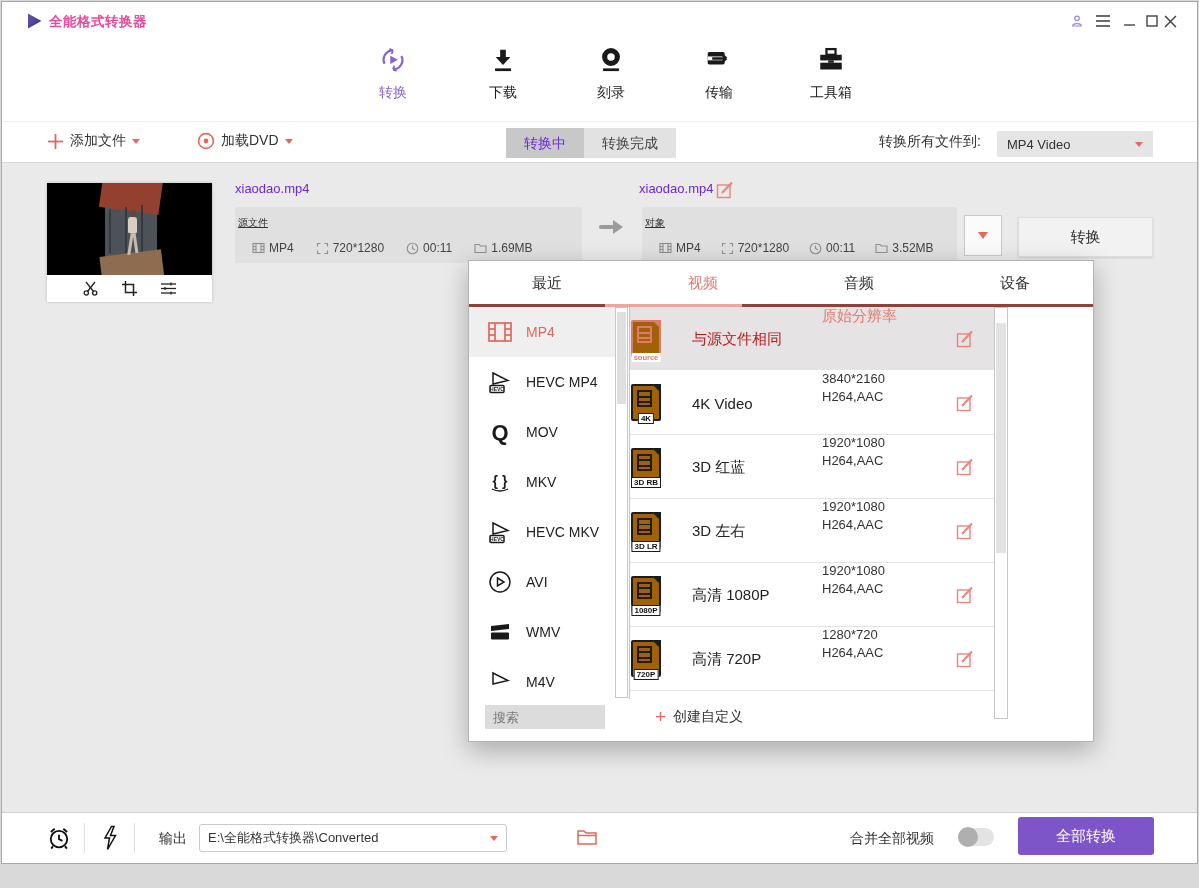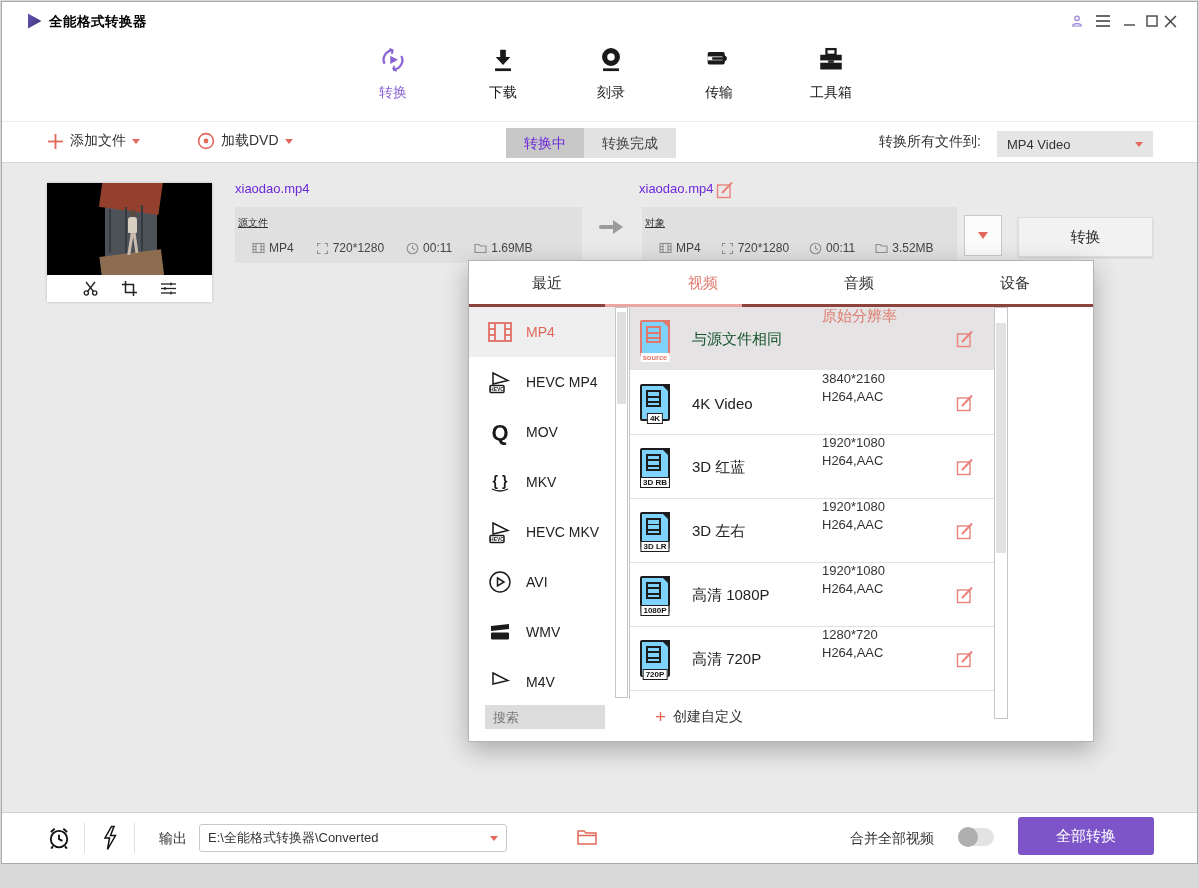--- a/index.html
+++ b/index.html
@@ -2,21 +2,21 @@
 <html><head>
 <meta charset="utf-8">
 <style>
 * { margin:0; padding:0; box-sizing:border-box; }
 html,body { width:1199px; height:888px; background:#D9D9D9; font-family:"Liberation Sans","DejaVu Sans",sans-serif; overflow:hidden; }
 #window { position:absolute; left:1px; top:1px; width:1197px; height:863px; background:#fff; border:1px solid #A8A8A8; }
 
 
 #titlebar { position:absolute; left:0; top:0; right:0; height:36px; background:#fff; }
 #logo { position:absolute; left:23px; top:10px; width:18px; height:18px; }
-#app-title { position:absolute; left:47px; top:11px; font-size:13.5px; font-weight:bold; color:#000000; letter-spacing:.5px; }
+#app-title { position:absolute; left:47px; top:11px; font-size:13.5px; font-weight:bold; color:#ec4899; letter-spacing:.5px; }
 .winctl { position:absolute; top:11px; width:18px; height:16px; display:flex; align-items:center; justify-content:center; cursor:default; }
 #ctl-account { left:1066px; } #ctl-menu { left:1092px; } #ctl-min { left:1119px; } #ctl-max { left:1141px; } #ctl-close { left:1159px; }
 
 
 #mainnav { position:absolute; left:0; top:36px; right:0; height:84px; background:#fff; border-bottom:1px solid #EBEBEB; }
 .nav-item { position:absolute; top:6px; width:90px; text-align:center; cursor:pointer; }
 .nav-icon { display:inline-block; width:32px; height:34px; }
 .nav-label { display:block; font-size:14px; color:#1a1a1a; margin-top:2px; }
 .nav-item.active .nav-label { color:#8A63D2; }
 #nav-underline { position:absolute; left:336px; top:118px; width:110px; height:3px; background:#8A63D2; }
@@ -79,26 +79,26 @@
 .fmt-item .flbl { margin-left:13px; font-size:14px; color:#222; }
 .fmt-item.active { background:#EFEFEF; }
 .fmt-item.active .flbl { color:#E0685C; }
 #format-scroll { position:absolute; left:146px; top:46px; width:13px; height:391px; background:#fff; border:1px solid #C6C6C6; }
 #format-thumb { position:absolute; left:1px; top:4px; width:9px; height:92px; background:#DFDFDF; }
 
 #preset-panel { position:absolute; left:160px; top:46px; width:386px; height:392px; border-left:1px solid #C6C6C6; }
 .preset-row { position:relative; width:368px; height:64px; background:#fff; border-bottom:1px solid #E2E2E2; cursor:pointer; }
 .preset-row.active { background:#E5E3E3; border-bottom:1px solid #fff; }
 .pname { position:absolute; left:62px; top:0; height:64px; display:flex; align-items:center; font-size:15px; color:#222; }
-.preset-row.active .pname { color:#14532d; }
+.preset-row.active .pname { color:#b91c1c; }
 .pdetail { position:absolute; left:192px; top:0; height:64px; display:flex; flex-direction:column; justify-content:flex-start; gap:3px; font-size:13px; color:#333; }
 .preset-row.active .pdetail { font-size:15px; color:#DF7A6E; }
 .editicon { position:absolute; right:24px; top:23px; width:18px; height:18px; cursor:pointer; }
 
-.pficon { position:absolute; left:10px; top:13px; width:30px; height:37px; border:2px solid #1c1c1c; border-radius:2px; background:#7dd3fc; }
+.pficon { position:absolute; left:1px; top:13px; width:30px; height:37px; border:2px solid #1c1c1c; border-radius:2px; background:#a16207; }
 .pficon .fold { position:absolute; top:-2px; right:-2px; width:0; height:0; border-top:9px solid #1c1c1c; border-left:9px solid transparent; }
 .pficon .film { position:absolute; left:4px; top:4px; width:15px; height:17px; border:2px solid #1c1c1c;
   background:repeating-linear-gradient(to bottom, transparent 0 3.5px, #1c1c1c 3.5px 5.5px); }
 .pficon .pbadge { position:absolute; left:50%; bottom:-5px; transform:translateX(-50%); background:#fff; border:1.5px solid #1c1c1c; font-size:8px; font-weight:bold; color:#111; line-height:9px; padding:0 2px; white-space:nowrap; }
 .preset-row.active .pficon, .preset-row.active .pficon .film { border-color:#E0786C; }
 .preset-row.active .pficon .film { background:repeating-linear-gradient(to bottom, transparent 0 3.5px, #E0786C 3.5px 5.5px); }
 .preset-row.active .pficon .fold { border-top-color:#E0786C; }
 .preset-row.active .pficon .pbadge { border:none; color:#E0786C; font-size:7.5px; bottom:-7px; }
 
 #preset-scroll { position:absolute; left:525px; top:46px; width:14px; height:412px; background:#fff; border:1px solid #C6C6C6; }

